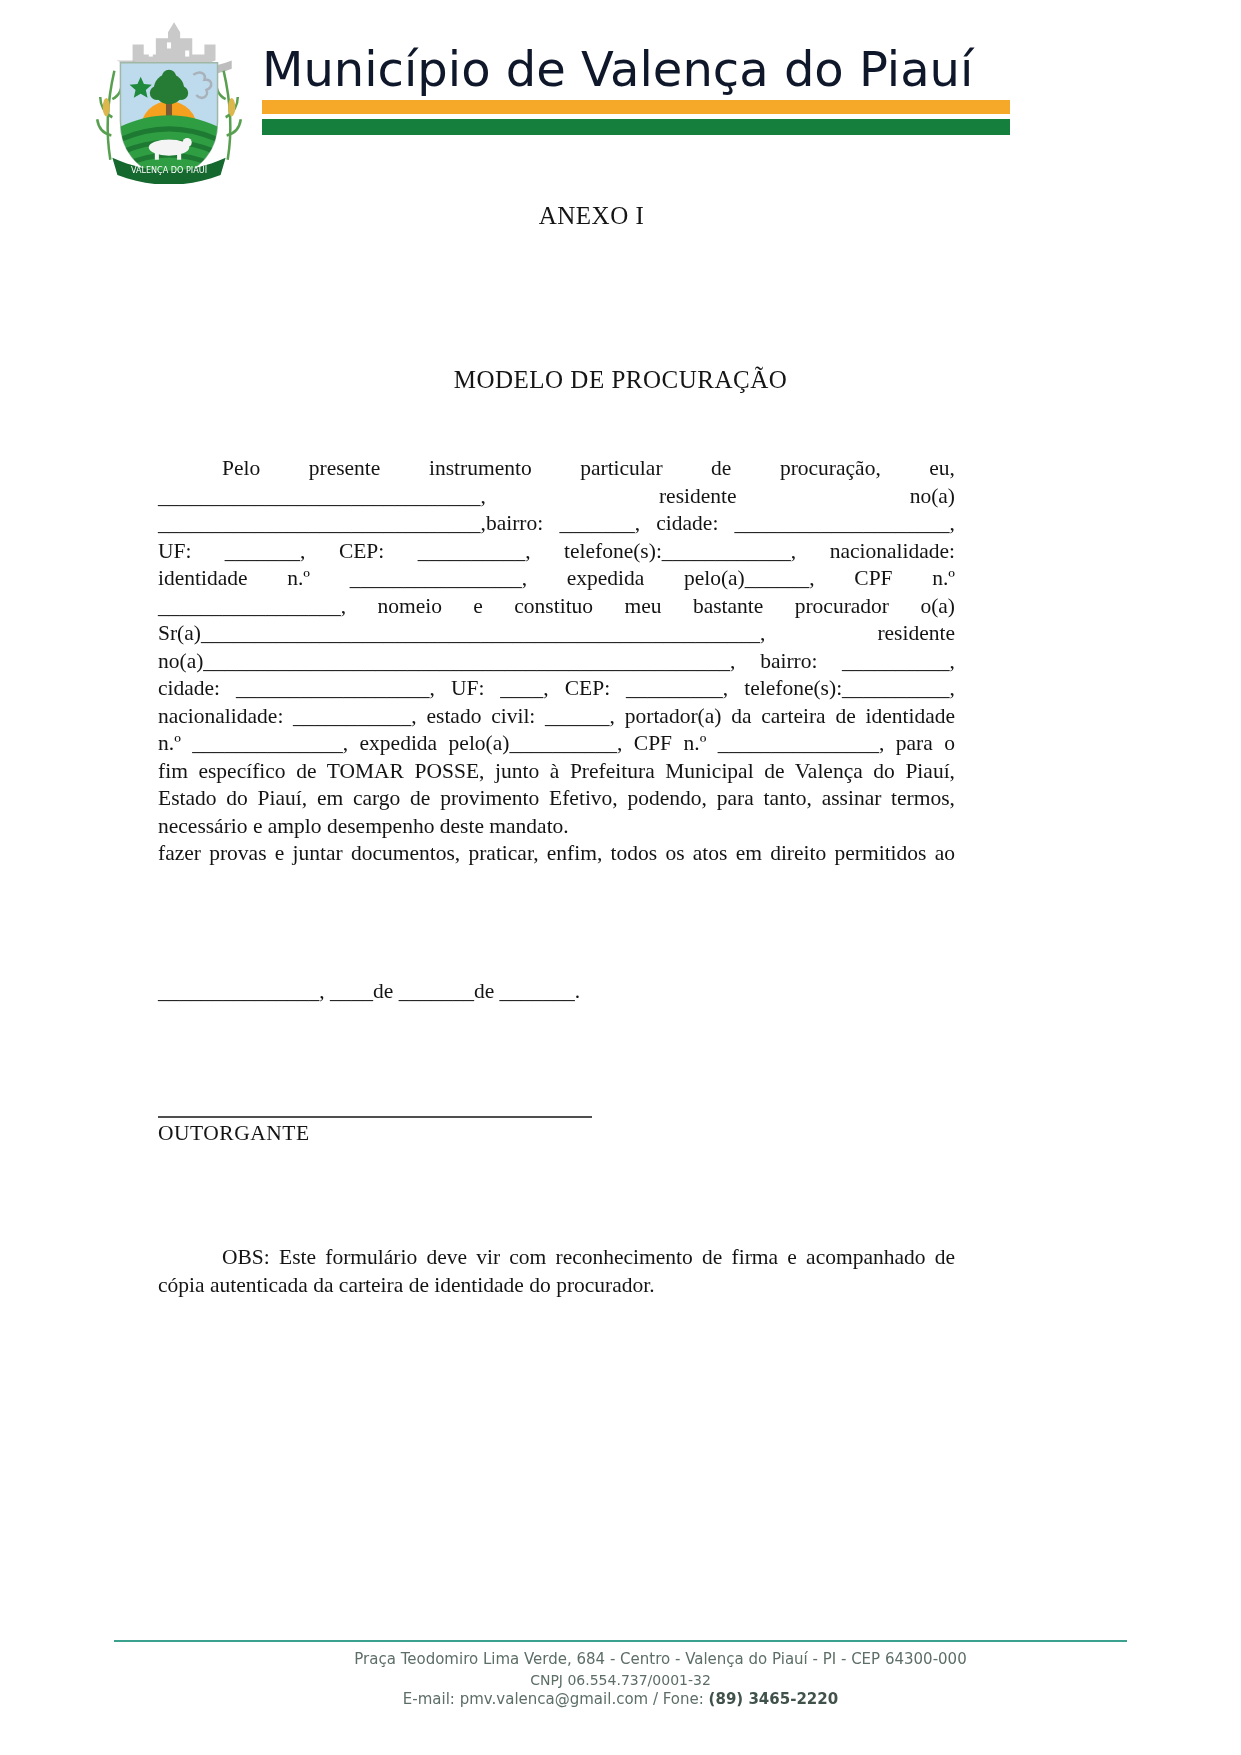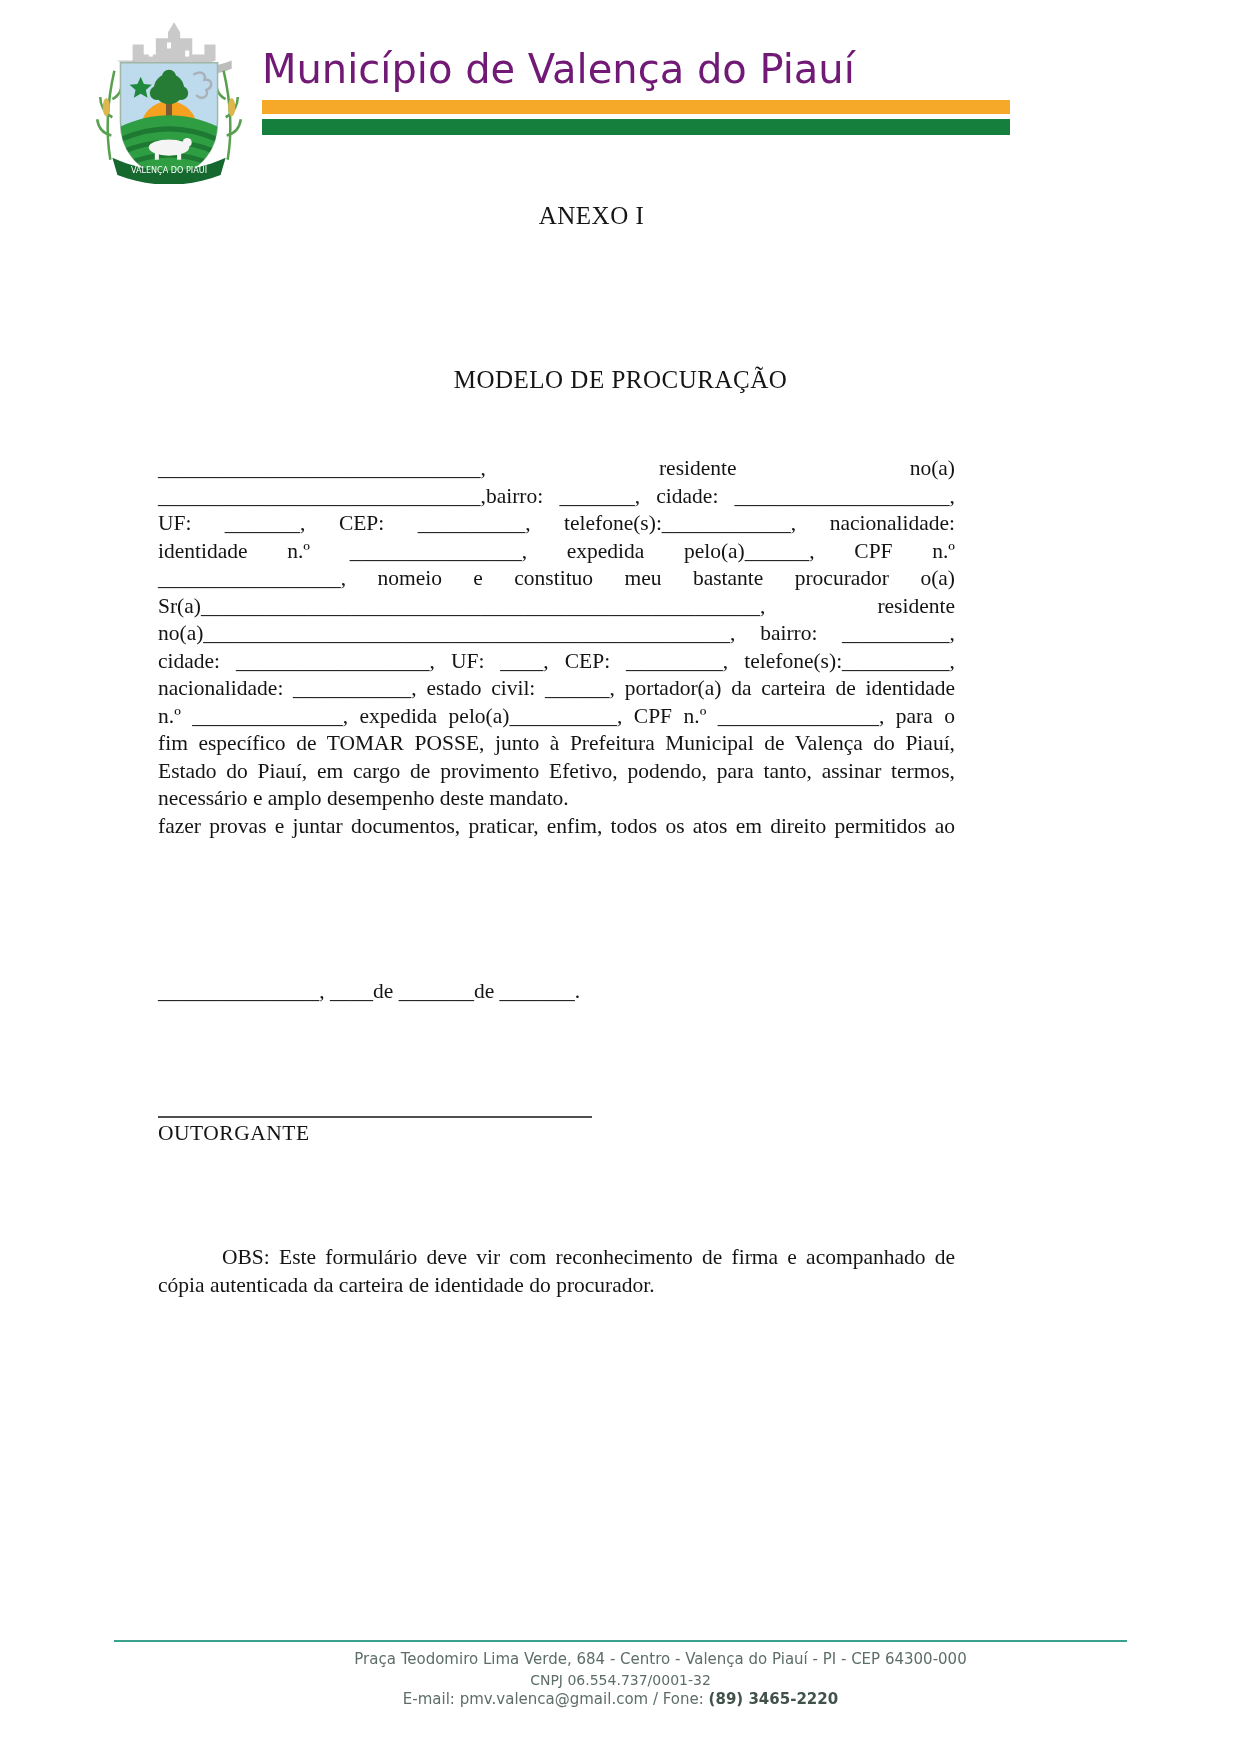--- a/index.html
+++ b/index.html
@@ -9,21 +9,21 @@
     background:#ffffff;
     font-family:"Liberation Serif","DejaVu Serif",serif;
     color:#111;
     overflow:hidden;
   }
   
   .logo{position:absolute;left:92px;top:6px;width:154px;height:178px;}
   .muni-title{
     position:absolute;left:262px;top:48px;width:760px;
     font-family:"DejaVu Sans","Liberation Sans",sans-serif;
-    font-size:40px;line-height:42px;color:#701a75;letter-spacing:0px;
+    font-size:48px;line-height:42px;color:#0f172a;letter-spacing:0px;
     white-space:nowrap;
   }
   .bar{position:absolute;left:262px;width:748px;}
   .bar-orange{top:100px;height:14px;background:#F6A829;}
   .bar-green{top:119px;height:16px;background:#157F3D;}
   
   .annex-title{
     position:absolute;left:0;top:202px;width:1183px;
     text-align:center;font-size:25px;letter-spacing:0.5px;color:#151515;
   }
@@ -143,20 +143,21 @@
 
   <div class="muni-title">Município de Valença do Piauí</div>
 
   <div class="bar bar-orange" style="background: rgb(246, 168, 41);"></div>
   <div class="bar bar-green" style="background: rgb(21, 127, 61);"></div>
 
   <div class="annex-title">ANEXO I</div>
   <div class="doc-title">MODELO DE PROCURAÇÃO</div>
 
   <div class="body-par">
+      <div class="jline first">Pelo presente instrumento particular de procuração, eu,</div>
       <div class="jline">______________________________, residente no(a)</div>
       <div class="jline">______________________________,bairro: _______, cidade: ____________________,</div>
       <div class="jline">UF: _______, CEP: __________, telefone(s):____________, nacionalidade:</div>
       <div class="jline">identidade n.º ________________, expedida pelo(a)______, CPF n.º</div>
       <div class="jline">_________________, nomeio e constituo meu bastante procurador o(a)</div>
       <div class="jline">Sr(a)____________________________________________________, residente</div>
       <div class="jline">no(a)_________________________________________________, bairro: __________,</div>
       <div class="jline">cidade: __________________, UF: ____, CEP: _________, telefone(s):__________,</div>
       <div class="jline">nacionalidade: ___________, estado civil: ______, portador(a) da carteira de identidade</div>
       <div class="jline">n.º ______________, expedida pelo(a)__________, CPF n.º _______________, para o</div>

